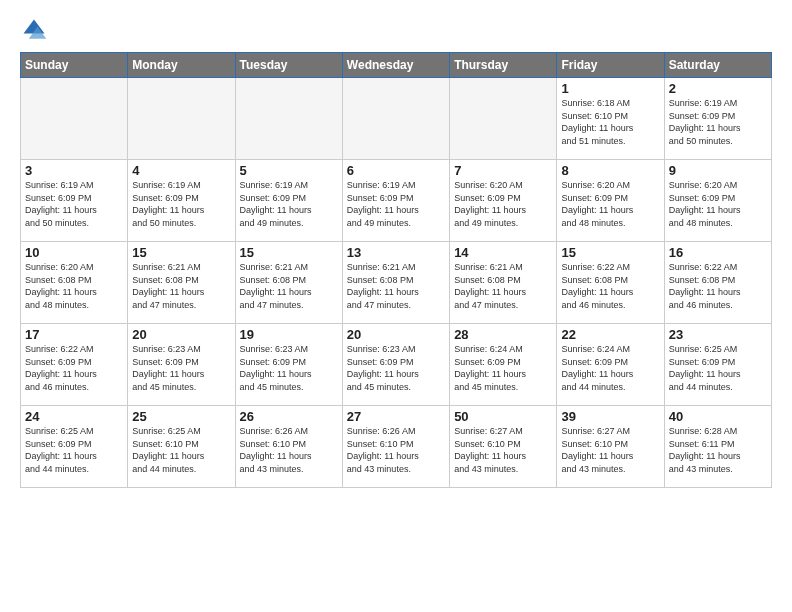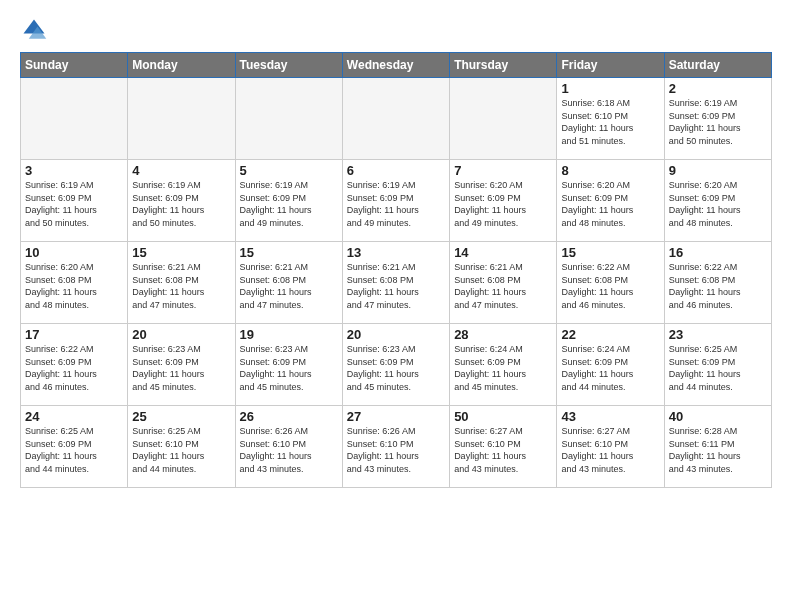--- a/index.html
+++ b/index.html
@@ -327,21 +327,21 @@
 and 43 minutes.</div>
           </td>
           <td>
             <span class="day-num">50</span>
             <div class="day-info" style="white-space: pre-line;">Sunrise: 6:27 AM
 Sunset: 6:10 PM
 Daylight: 11 hours
 and 43 minutes.</div>
           </td>
           <td>
-            <span class="day-num">43</span>
+            <span class="day-num">39</span>
             <div class="day-info" style="white-space: pre-line;">Sunrise: 6:27 AM
 Sunset: 6:10 PM
 Daylight: 11 hours
 and 43 minutes.</div>
           </td>
           <td>
             <span class="day-num">40</span>
             <div class="day-info" style="white-space: pre-line;">Sunrise: 6:28 AM
 Sunset: 6:11 PM
 Daylight: 11 hours

